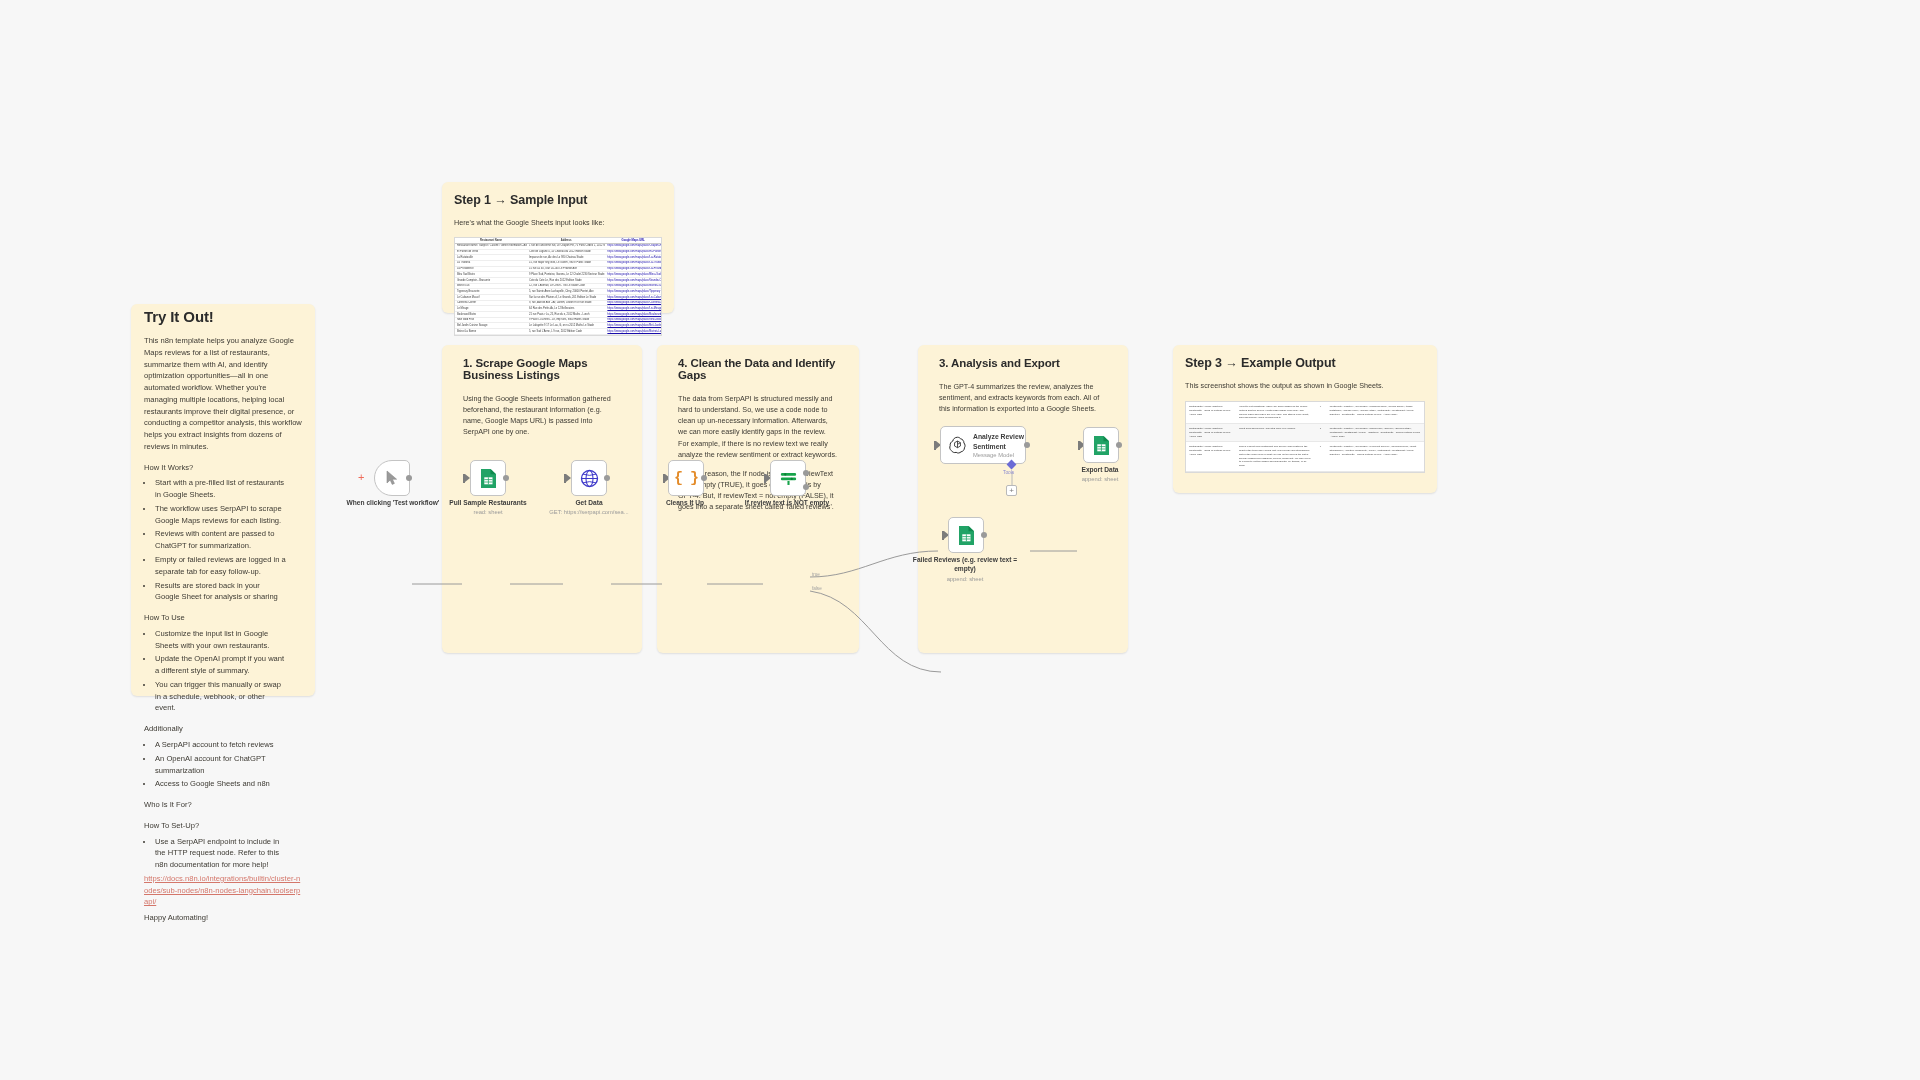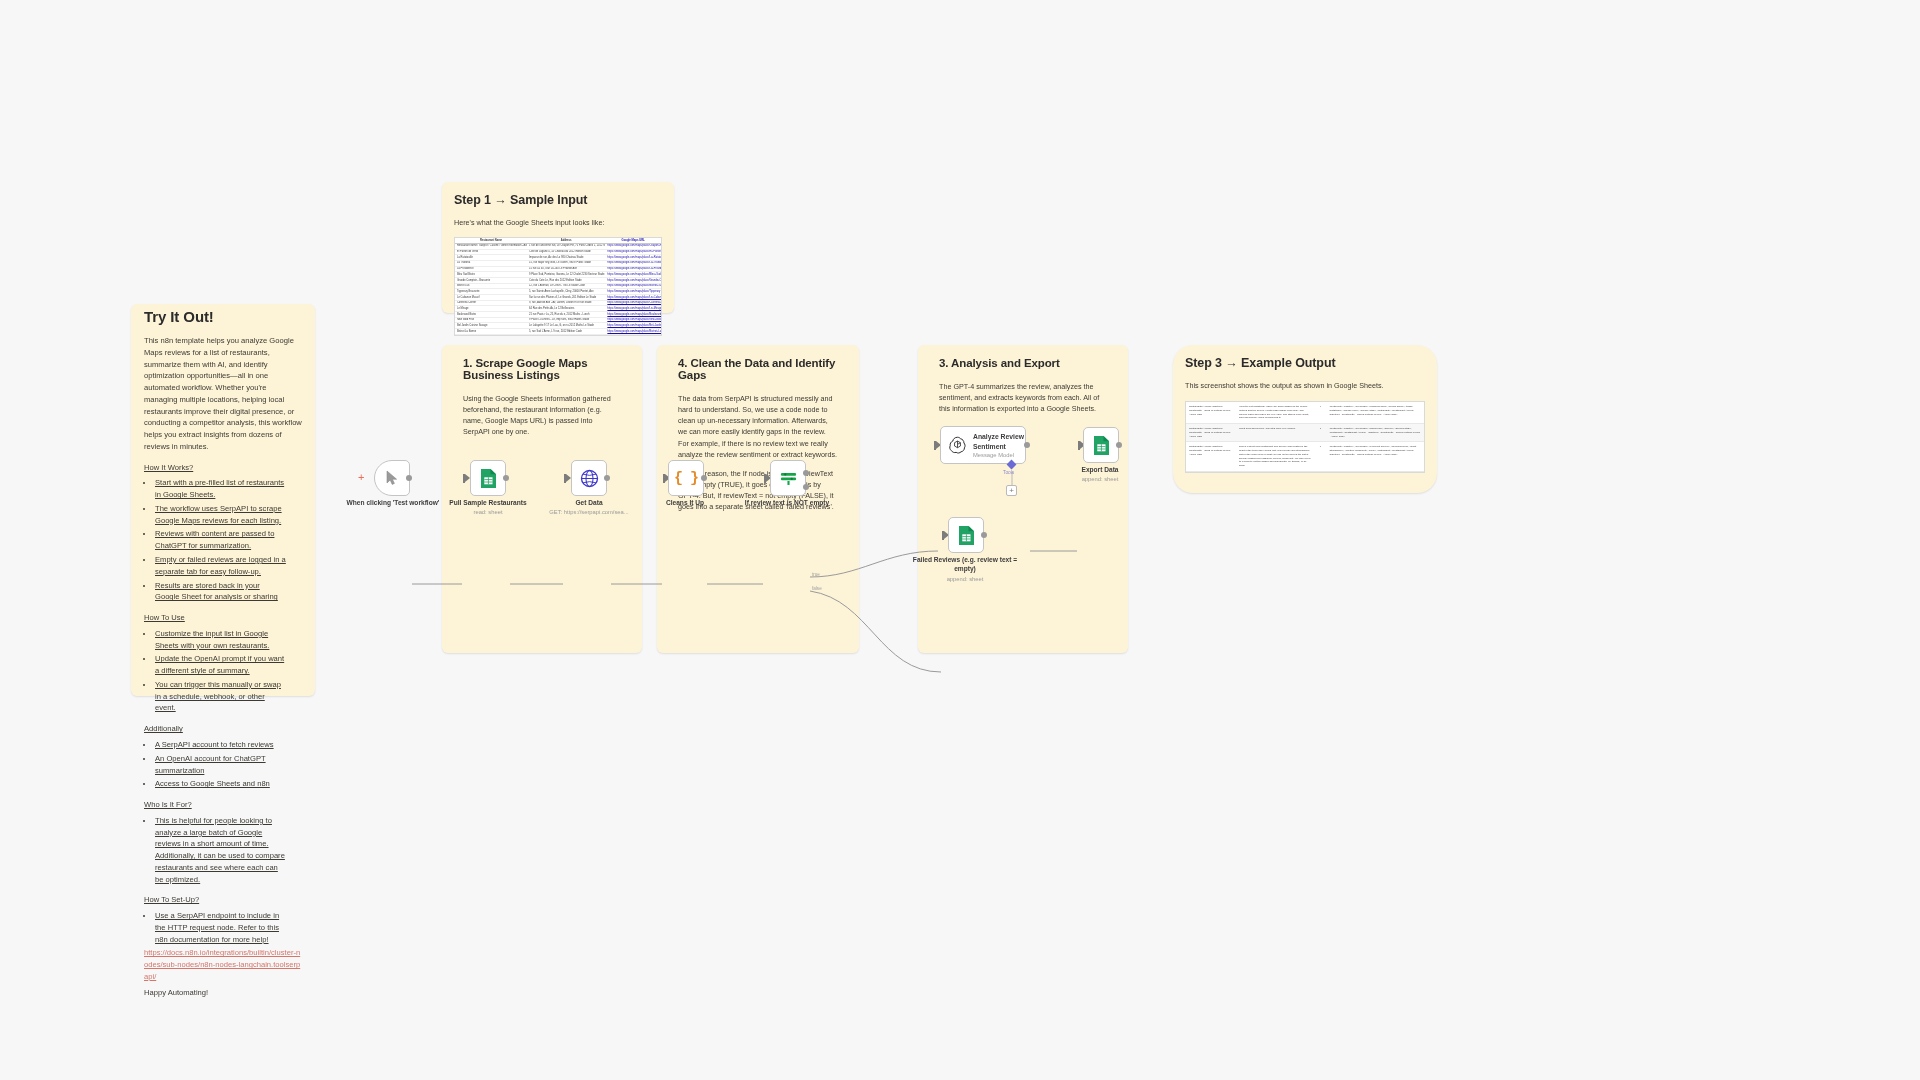--- a/index.html
+++ b/index.html
@@ -17,22 +17,22 @@
     background: #fdf3d7;
     border-radius: 6px;
     box-shadow: 0 1px 2px rgba(0,0,0,0.10);
   }
   .sticky-title {
     font-size: 15px; font-weight: 700; color: #2b2b2b;
     letter-spacing: -0.1px;
   }
   .sticky-body { font-size: 7.6px; color: #3d3a33; line-height: 1.55; }
   .sticky-body p { margin-bottom: 8px; }
-  .sticky-body .sub { margin: 9px 0 4px 0; text-decoration: underline; }
-  .sticky-body ul { margin: 0 16px 2px 10px; text-decoration: underline; }
+  .sticky-body .sub { margin: 9px 0 4px 0; }
+  .sticky-body ul { margin: 0 16px 2px 10px; }
   .sticky-body li { margin-bottom: 2px; list-style: disc; padding-left: 1px; }
   .sticky-body a.lnk { color: #d4766a; text-decoration: underline; word-break: break-all; }
 
   
   #try-note { left: 131px; top: 304px; width: 184px; height: 392px; padding: 4px 13px; }
   #try-note .sticky-title { margin-bottom: 10px; }
 
   
   #step1-note { left: 442px; top: 182px; width: 232px; height: 131px; padding: 11px 12px 0 12px; }
   #step1-note .sticky-title { font-size: 12.5px; margin-bottom: 11px; }
@@ -40,21 +40,21 @@
 
   
   .section-note { padding: 12px 21px; }
   .section-note .sticky-title { font-size: 11.5px; margin-bottom: 12px; }
   .section-note .sticky-body { font-size: 7.2px; }
   #sec1 { left: 442px; top: 345px; width: 200px; height: 308px; }
   #sec2 { left: 657px; top: 345px; width: 202px; height: 308px; }
   #sec3 { left: 918px; top: 345px; width: 210px; height: 308px; }
 
   
-  #step3-note { left: 1173px; top: 345px; width: 264px; height: 148px; padding: 11px 12px 0 12px; border-radius: 20px; }
+  #step3-note { left: 1173px; top: 345px; width: 264px; height: 148px; padding: 11px 12px 0 12px; }
   #step3-note .sticky-title { font-size: 12.5px; margin-bottom: 11px; }
   #step3-note .lead { font-size: 7.2px; color: #3d3a33; margin-bottom: 11px; }
 
   
   .sheet-img {
     background: #ffffff; border: 1px solid #d9d9d9;
     width: 100%; overflow: hidden;
   }
   .sheet-row { display: flex; border-bottom: 1px solid #eeeeee; align-items: stretch; }
   .sheet-row.hdr { border-bottom: 1px solid #c9c9c9; }
@@ -155,23 +155,20 @@
         <li>Update the OpenAI prompt if you want a different style of summary.</li>
         <li>You can trigger this manually or swap in a schedule, webhook, or other event.</li>
       </ul>
       <div class="sub">Additionally</div>
       <ul>
         <li>A SerpAPI account to fetch reviews</li>
         <li>An OpenAI account for ChatGPT summarization</li>
         <li>Access to Google Sheets and n8n</li>
       </ul>
       <div class="sub">Who Is It For?</div>
-      <ul>
-        <li>This is helpful for people looking to analyze a large batch of Google reviews in a short amount of time. Additionally, it can be used to compare restaurants and see where each can be optimized.</li>
-      </ul>
       <div class="sub">How To Set-Up?</div>
       <ul>
         <li>Use a SerpAPI endpoint to include in the HTTP request node. Refer to this n8n documentation for more help!</li>
       </ul>
       <a class="lnk" href="#">https://docs.n8n.io/integrations/builtin/cluster-nodes/sub-nodes/n8n-nodes-langchain.toolserpapi/</a>
       <p style="margin-top:4px">Happy Automating!</p>
     </div>
   </div>
 
   <div class="sticky" id="step1-note">

